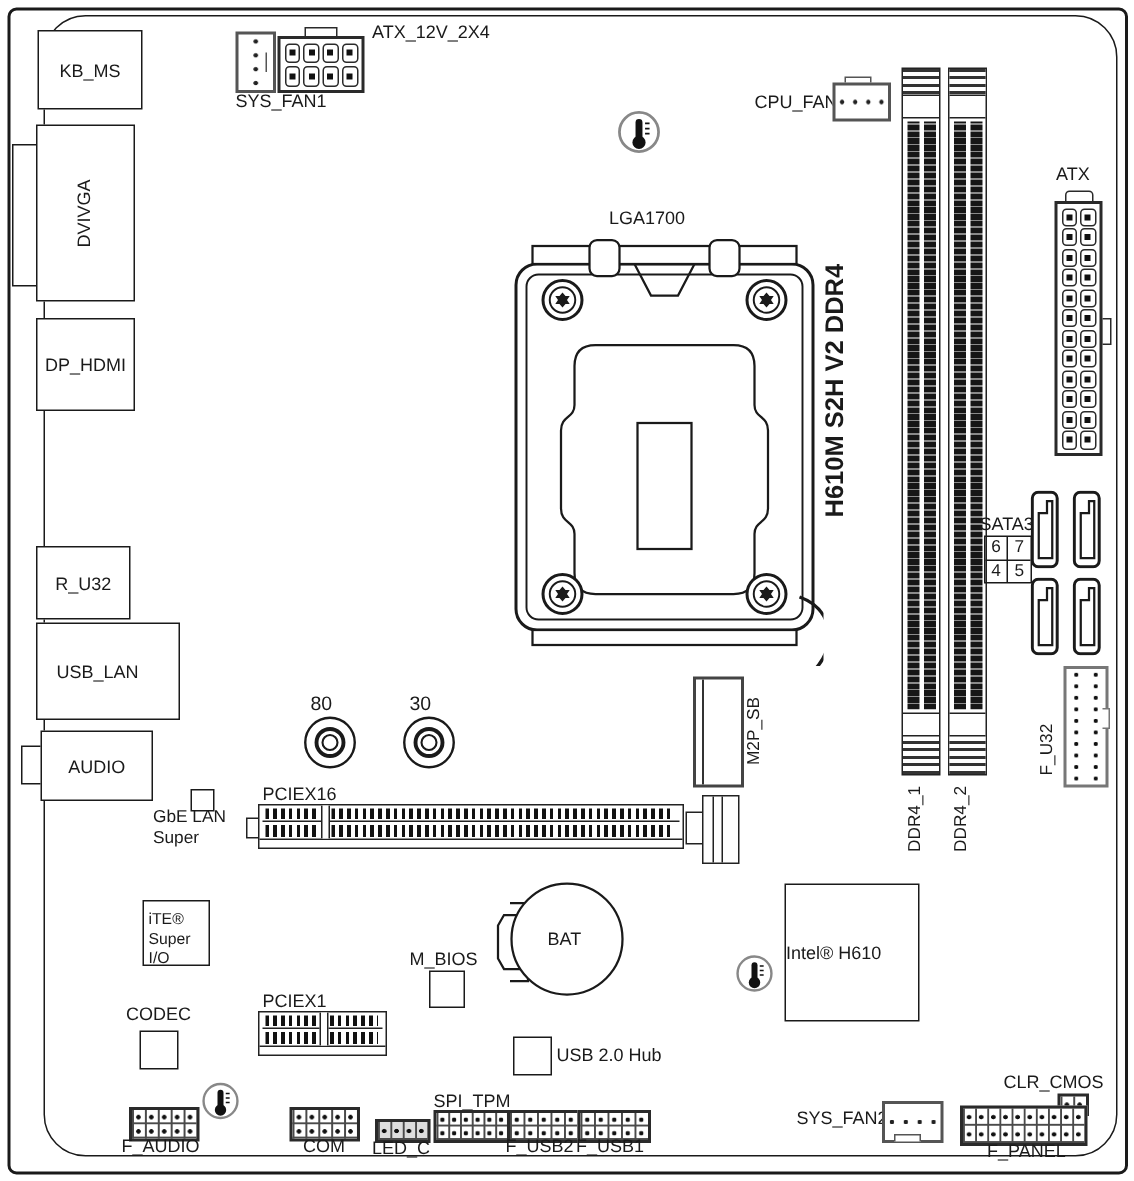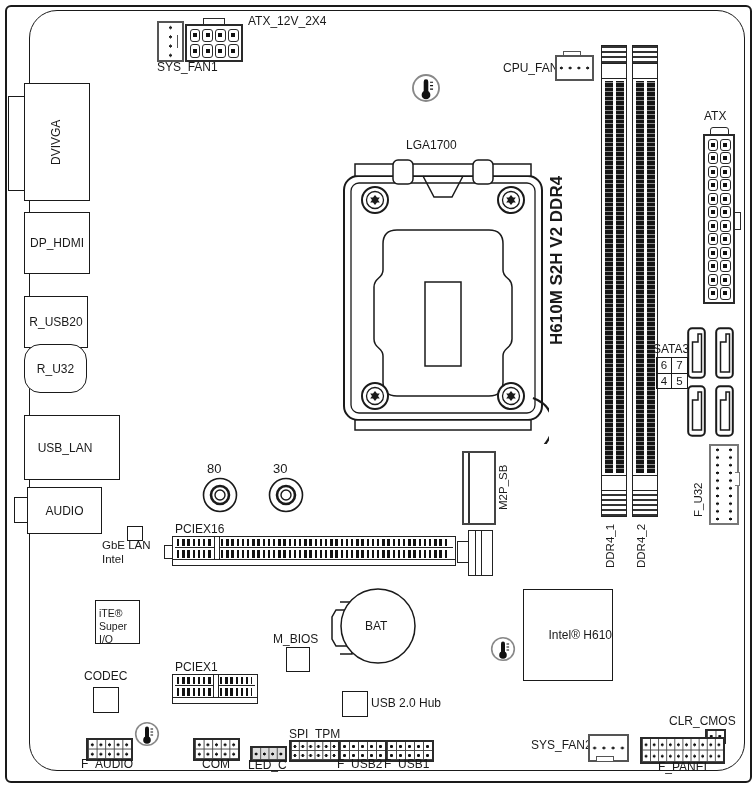--- a/index.html
+++ b/index.html
@@ -47,33 +47,33 @@
 
 <div id="stage">
 
   <div class="abs" style="left:5px;top:5px;width:743px;height:774px;border:2px solid #1a1a1a;border-radius:6px;"></div>
 
   <div class="abs" style="left:29px;top:10px;width:714px;height:759px;border:1.5px solid #1a1a1a;border-radius:28px;background:#fff;"></div>
 
   <div class="box" style="left:8px;top:96px;width:17px;height:93px;"></div>
   <div class="box" style="left:14px;top:497px;width:14px;height:24px;"></div>
 
+  <div class="box port" style="left:25px;top:20px;width:68px;height:51px;">
+    <span>KB_MS</span>
+  </div>
   <div class="box port" style="left:24px;top:83px;width:64px;height:116px;">
     <div class="vtext" style="height:100%;line-height:1.3;">
       <span>DVI</span>
       <span>VGA</span>
     </div>
   </div>
   <div class="box port" style="left:24px;top:212px;width:64px;height:60px;">
     <span>DP_HDMI</span>
   </div>
-  <div class="box port" style="left:24px;top:296px;width:62px;height:50px;">
-    <span>R_USB20</span>
-  </div>
-  <div class="box port" style="left:24px;top:344px;width:61px;height:47px;border-radius:16px;">
+  <div class="box port" style="left:24px;top:364px;width:61px;height:47px;">
     <span>R_U32</span>
   </div>
   <div class="box port" style="left:24px;top:415px;width:94px;height:63px;">
     <span style="margin-right:14px;">USB_LAN</span>
   </div>
   <div class="box port" style="left:27px;top:487px;width:73px;height:45px;">
     <span>AUDIO</span>
   </div>
 
   <div class="fan" style="left:157px;top:21px;width:23px;height:37px;--c:1;--r:4;">
@@ -244,21 +244,21 @@
       </svg>
   </div>
 
   <div class="abs" style="left:462px;top:451px;width:30px;height:70px;border:2px solid #444;background:
      linear-gradient(90deg,transparent 0 4px,#333 4px 5.5px,transparent 5.5px 100%);"></div>
   <div class="abs vtext" style="left:494px;top:455px;width:18px;height:64px;font-size:11.5px;">M2P_SB</div>
 
   <div class="sq" style="left:127px;top:526px;width:14px;height:13px;"></div>
   <div class="abs" style="left:102px;top:539px;font-size:11.5px;line-height:13.5px;">
     <div>GbE LAN</div>
-    <div>Intel</div>
+    <div>Super</div>
   </div>
 
   <div class="lbl" style="left:175px;top:522px;">PCIEX16</div>
   <div class="abs" style="left:164px;top:545px;width:9px;height:12px;border:1.5px solid #222;background:#fff;"></div>
   <div class="slot" style="left:172px;top:536px;width:284px;height:30px;">
     <div class="slot-comb">
       <div class="comb t" style="left:2px;right:242px;"></div>
       <div class="comb b" style="left:2px;right:242px;"></div>
       <div class="comb t" style="left:46px;right:4px;"></div>
       <div class="comb b" style="left:46px;right:4px;"></div>
@@ -291,21 +291,21 @@
   <div class="sq" style="left:286px;top:647px;width:22px;height:23px;"></div>
 
   <div class="abs" style="left:490px;top:636px;width:26px;height:26px;">
     <svg width="26" height="26" viewBox="0 0 26 26">
       <circle cx="13" cy="13" r="11.3" fill="none" stroke="#888" stroke-width="1.6"></circle>
       <rect x="11" y="5.5" width="4" height="12" rx="2" fill="#111"></rect>
       <circle cx="13" cy="19" r="3.8" fill="#111"></circle>
       <path d="M16.5 8 h2.6 M16.5 11 h2.6 M16.5 14 h2.6" stroke="#111" stroke-width="1"></path>
     </svg>
   </div>
-  <div class="sq" style="left:523px;top:589px;width:88px;height:90px;display:flex;align-items:center;justify-content:flex-end;font-size:12px;">
+  <div class="sq" style="left:523px;top:589px;width:88px;height:90px;display:flex;align-items:center;justify-content:flex-start;font-size:12px;">
     <span>Intel® H610</span>
   </div>
 
   <div class="lbl" style="left:84px;top:669px;text-align:right;">CODEC</div>
   <div class="sq" style="left:93px;top:687px;width:24px;height:24px;"></div>
 
   <div class="lbl" style="left:175px;top:660px;">PCIEX1</div>
   <div class="slot" style="left:172px;top:674px;width:86px;height:30px;">
     <div class="slot-comb">
       <div class="comb t" style="left:2px;right:44px;"></div>

